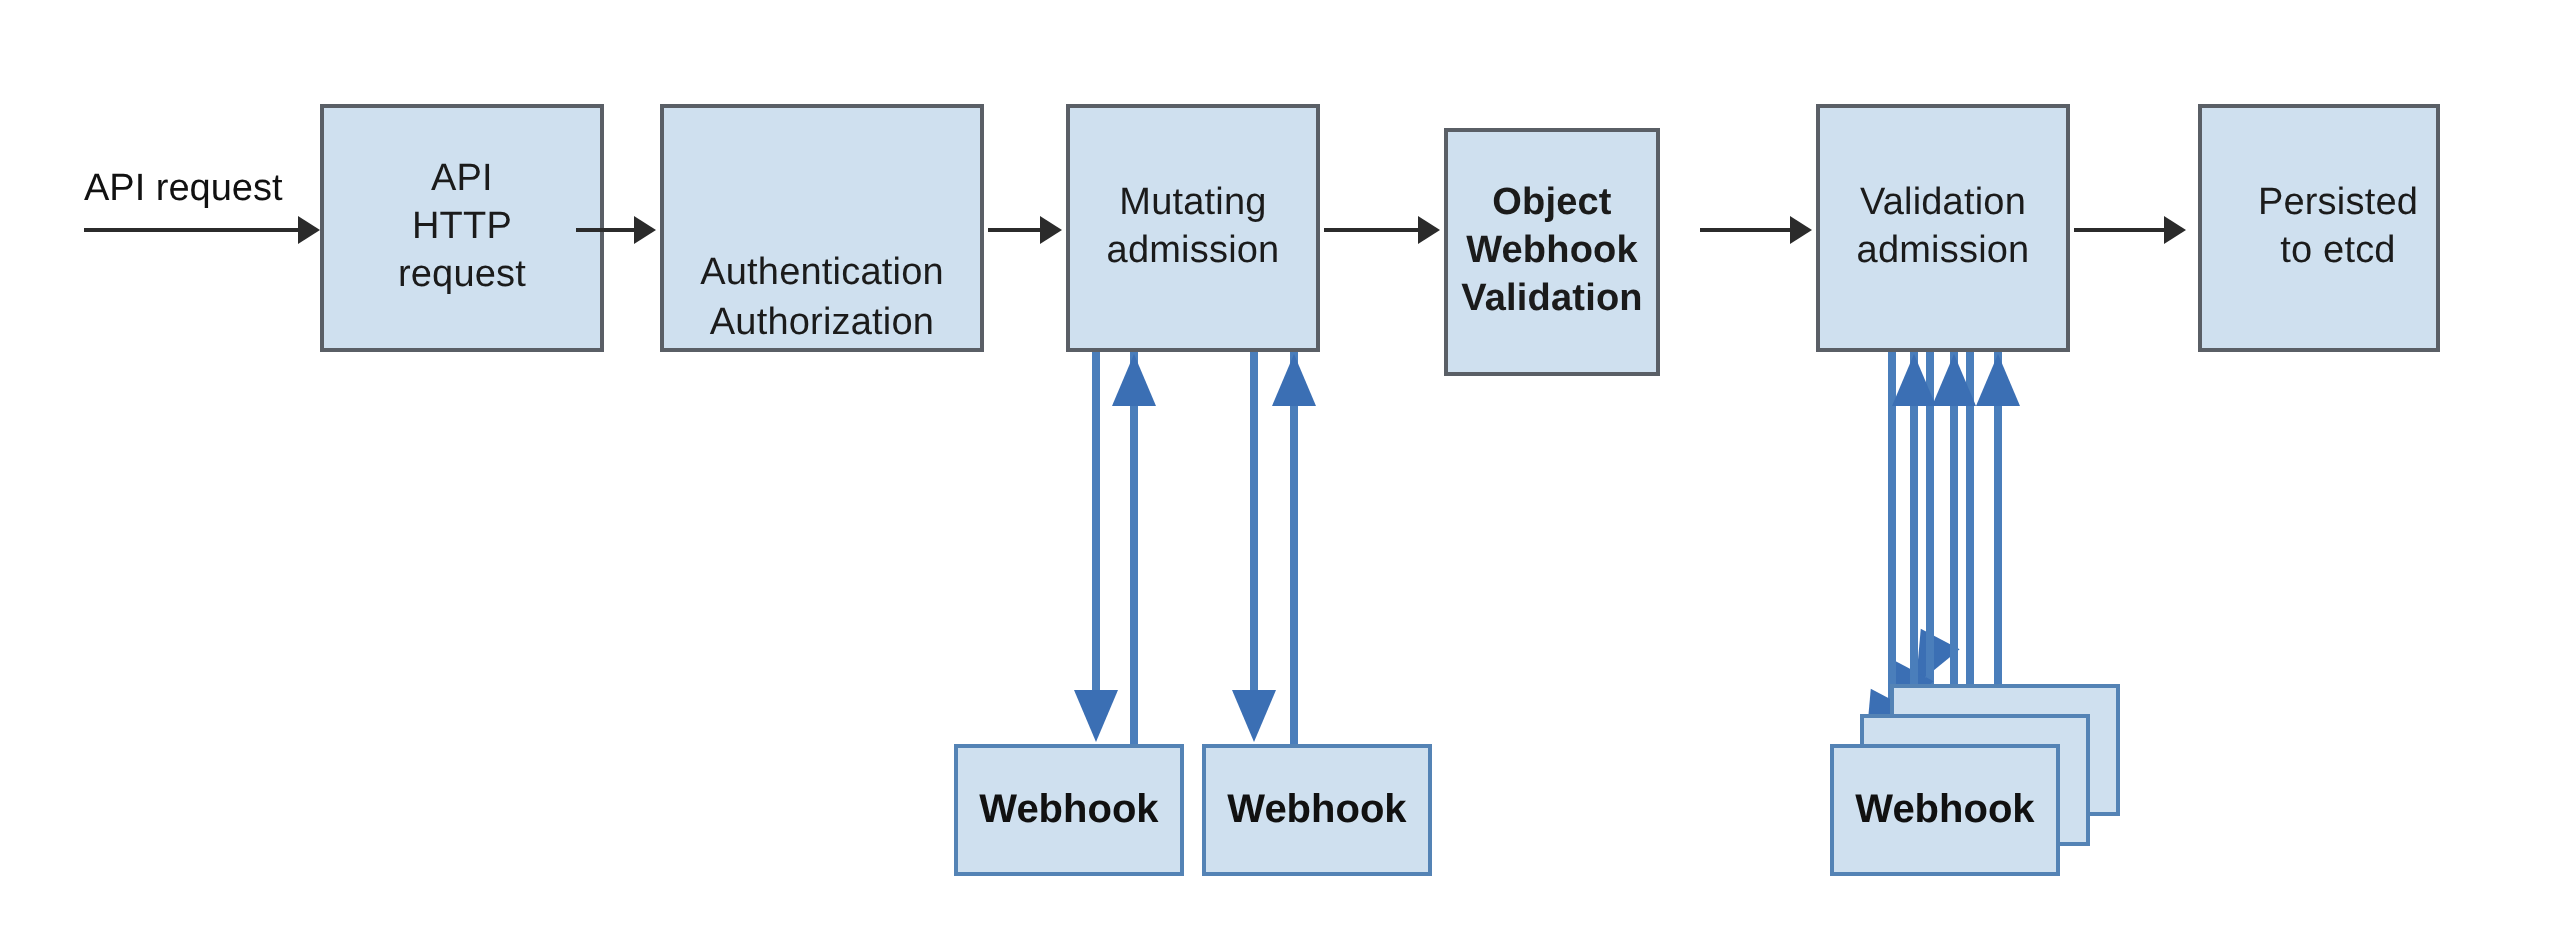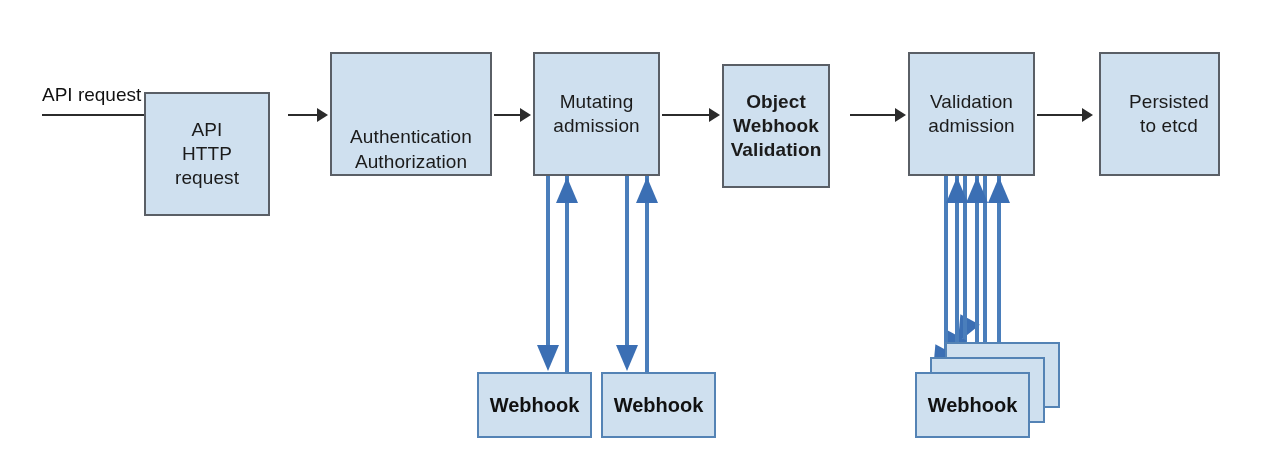--- a/index.html
+++ b/index.html
@@ -96,21 +96,21 @@
 </style>
 </head>
 <body>
 
 <div id="canvas">
 
   <div id="entry-label" style="left:42px; top:84px;">API request</div>
   <div class="hline" style="left:42px; top:114px; width:108px;"></div>
   <div class="harrow" style="left:149px; top:108px;"></div>
 
-  <div class="pbox" style="left:144px; top:52px; width:126px; height:124px;margin-top:40px;">
+  <div class="pbox" style="left:160px; top:52px; width:142px; height:124px;">
     <div>
       <span>API</span>
       <span>HTTP</span>
       <span>request</span>
     </div>
   </div>
 
   <div class="hline" style="left:288px; top:114px; width:30px;"></div>
   <div class="harrow" style="left:317px; top:108px;"></div>
 

